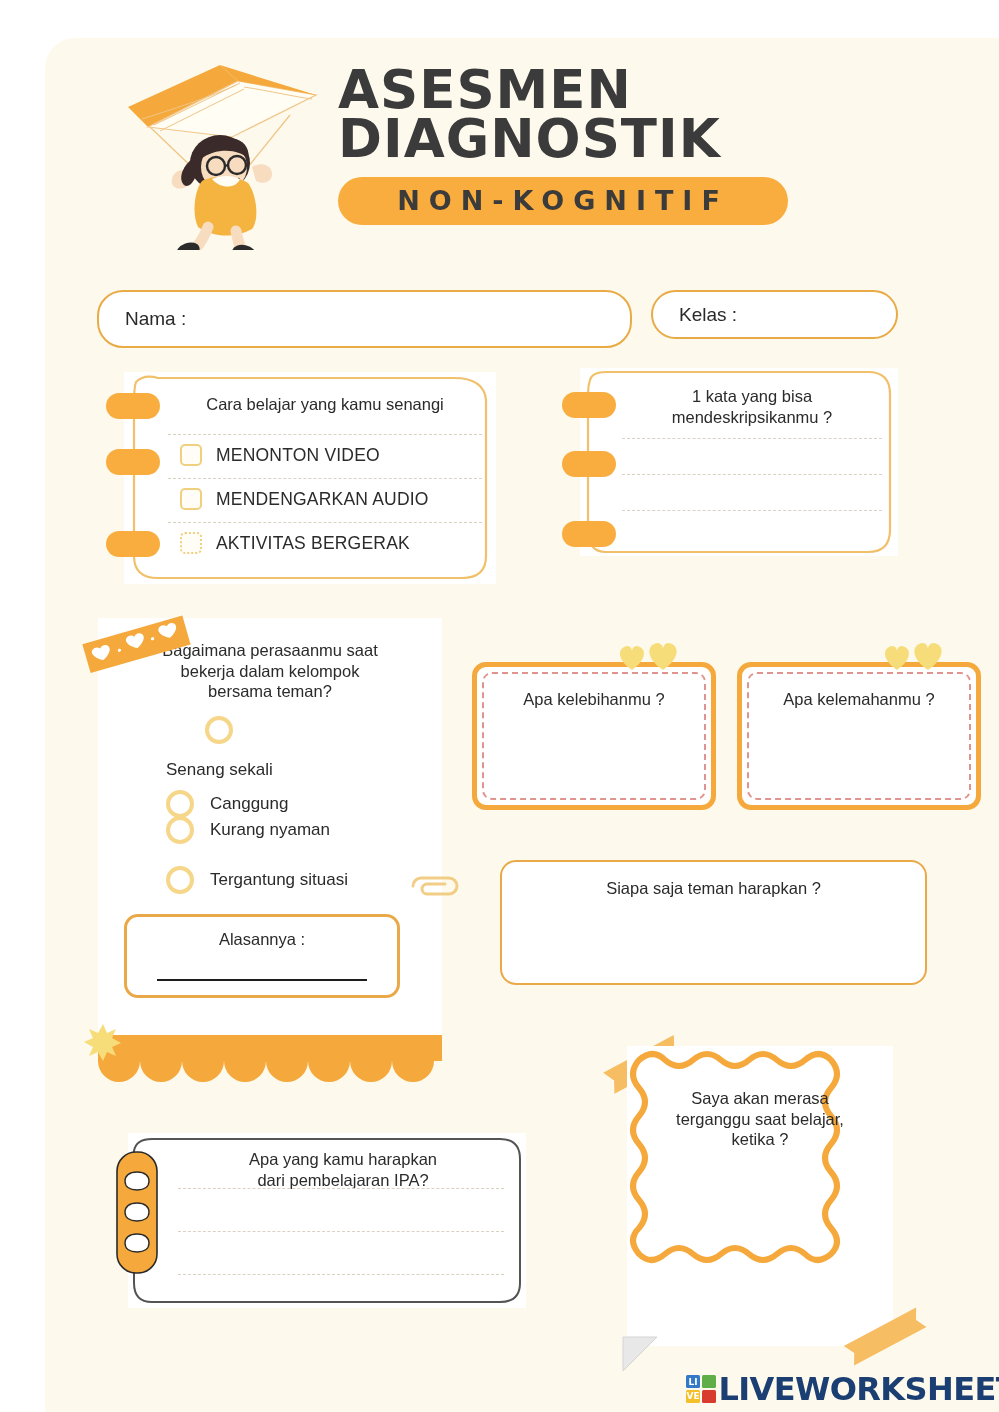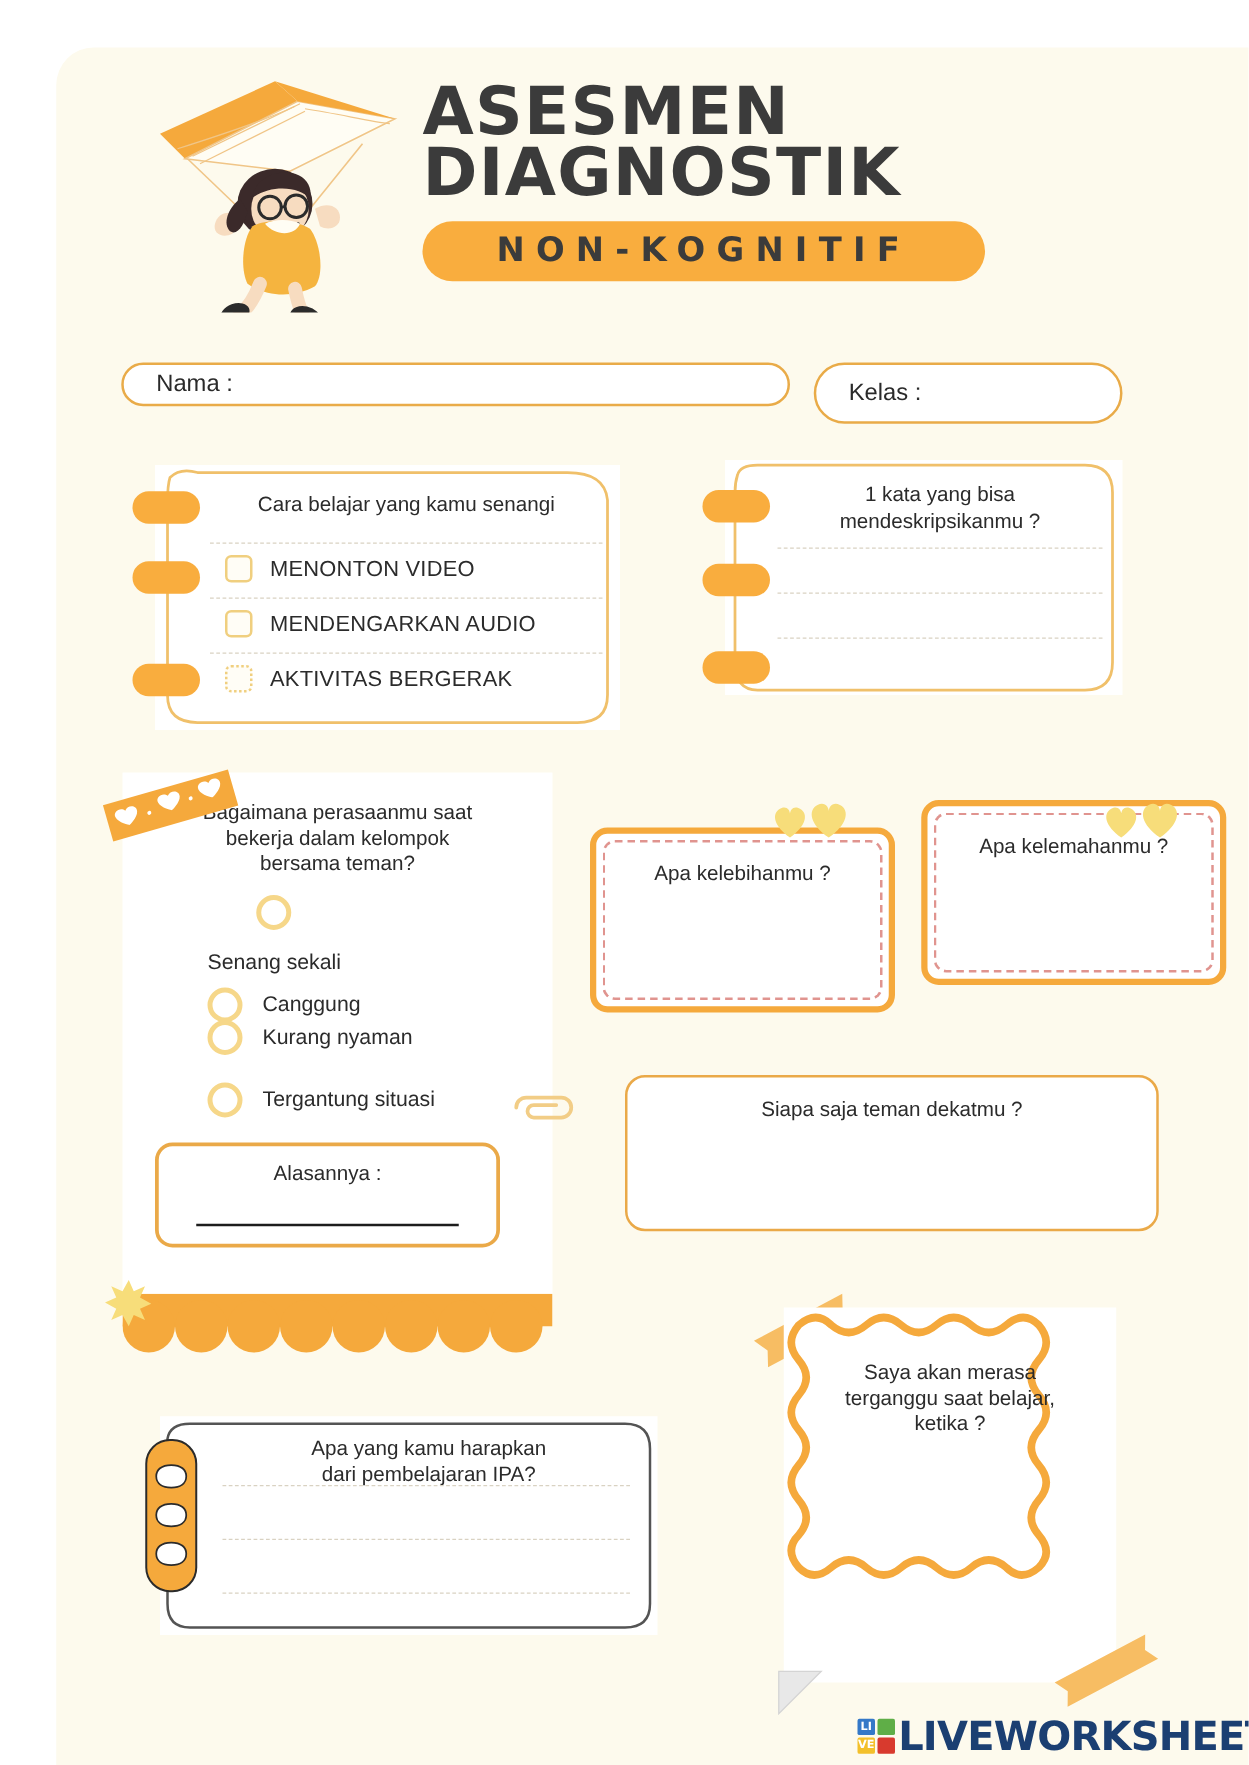--- a/index.html
+++ b/index.html
@@ -78,21 +78,21 @@
     border-radius: 26px;
     display: flex;
     align-items: center;
     box-sizing: border-box;
   }
   .id-field .lbl {
     font-size: 19px;
     color: #2a2a2a;
     padding-left: 26px;
   }
-  #field-nama { left: 97px;  top: 290px; width: 535px; height: 35px; }
+  #field-nama { left: 97px;  top: 290px; width: 535px; height: 58px; }
   #field-kelas { left: 651px; top: 290px; width: 247px; height: 49px; }
 
   
   .q-text {
     font-size: 16.5px;
     color: #2b2b2b;
     text-align: center;
     line-height: 1.25;
   }
 
@@ -463,34 +463,34 @@
     <div class="cap q-text">Apa kelebihanmu ?</div>
     <div style="position:absolute; left:18px; right:18px; top:56px; bottom:16px; font-size:14px;"></div>
   </div>
   <div class="tape" style="left:613px; top:640px; width:80px; height:32px;">
     <svg viewBox="0 0 80 32" width="80" height="32">
       <path d="M19 30 C6 21 4 11 11 7 C16 4 19 8 19 11 C19 8 22 4 27 7 C34 11 32 21 19 30 z" fill="#f7dd7a"></path>
       <path d="M50 30 C35 20 33 8 41 4 C47 1 50 6 50 9 C50 6 53 1 59 4 C67 8 65 20 50 30 z" fill="#f7dd7a"></path>
     </svg>
   </div>
 
-  <div class="dbl-box" style="left:737px; top:640px; width:244px; height:148px;">
+  <div class="dbl-box" style="left:737px; top:662px; width:244px; height:148px;">
     <div class="inner"></div>
     <div class="cap q-text">Apa kelemahanmu ?</div>
     <div style="position:absolute; left:18px; right:18px; top:56px; bottom:16px; font-size:14px;"></div>
   </div>
   <div class="tape" style="left:878px; top:640px; width:80px; height:32px;">
     <svg viewBox="0 0 80 32" width="80" height="32">
       <path d="M19 30 C6 21 4 11 11 7 C16 4 19 8 19 11 C19 8 22 4 27 7 C34 11 32 21 19 30 z" fill="#f7dd7a"></path>
       <path d="M50 30 C35 20 33 8 41 4 C47 1 50 6 50 9 C50 6 53 1 59 4 C67 8 65 20 50 30 z" fill="#f7dd7a"></path>
     </svg>
   </div>
 
   <div class="plain-box" style="left:500px; top:860px; width:427px; height:125px;">
-    <div class="q-text" style="margin-top:16px;">Siapa saja teman dekatmu ?</div>
+    <div class="q-text" style="margin-top:16px;">Siapa saja teman harapkan ?</div>
     <div style="position:absolute; left:20px; right:20px; top:50px; bottom:12px; font-size:14px;"></div>
   </div>
 
   <div id="ipa-box">
     <svg class="notebook-wave" viewBox="0 0 398 175" preserveAspectRatio="none">
       <path d="M6 18 Q8 6 24 6 L372 6 Q392 6 392 26 L392 150 Q392 169 372 169 L24 169 Q6 169 6 150 Z" fill="none" stroke="#545454" stroke-width="2" stroke-linejoin="round"></path>
     </svg>
     <div style="position:absolute; left:52px; top:16px; right:20px;">
       <div class="q-text">Apa yang kamu harapkan</div>
       <div class="q-text">dari pembelajaran IPA?</div>

